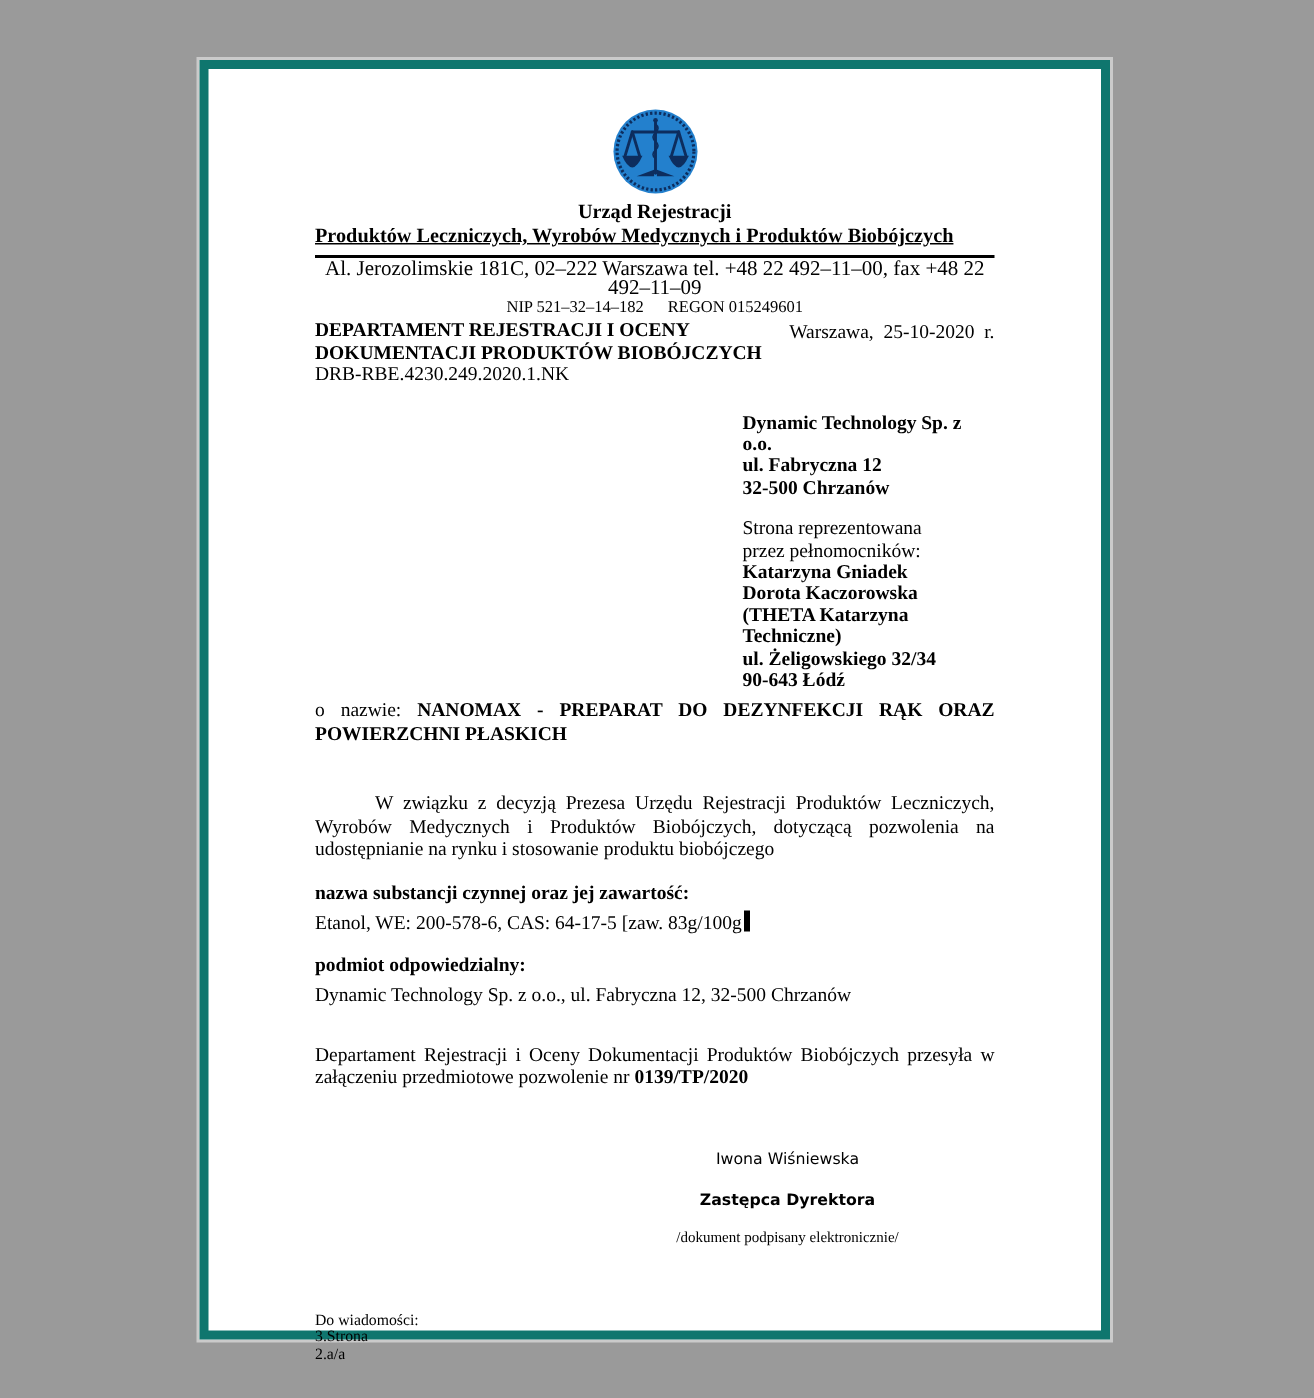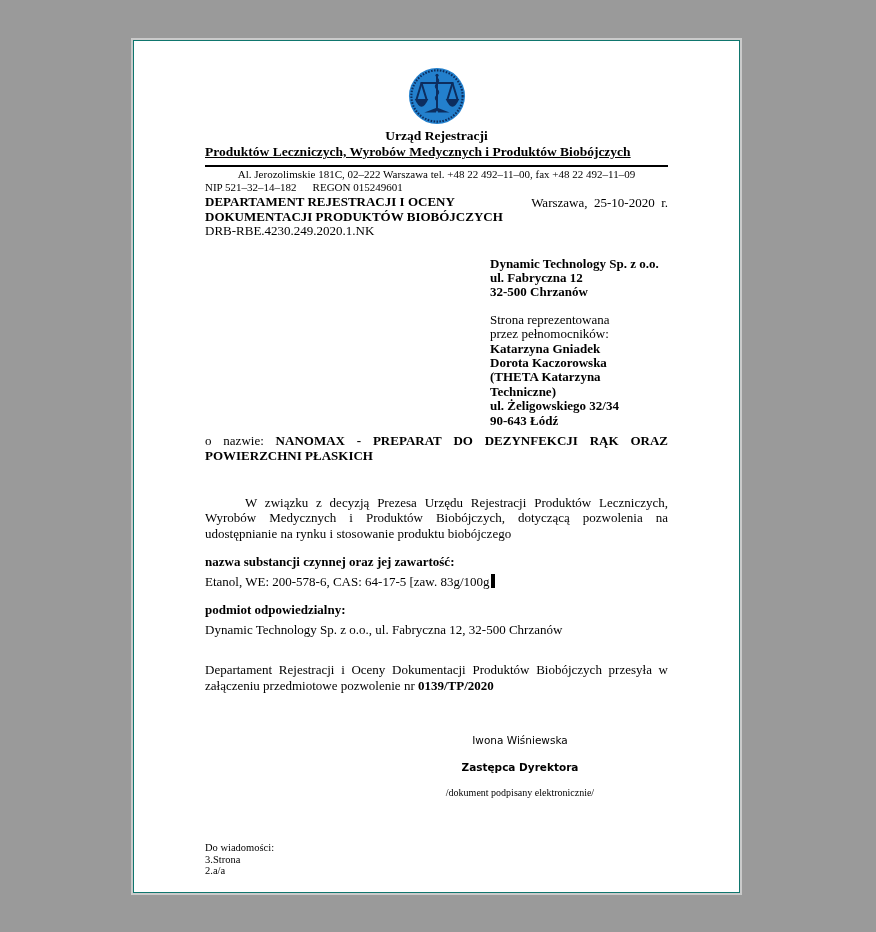--- a/index.html
+++ b/index.html
@@ -8,34 +8,34 @@
     background:#9a9a9a;
     position:relative;
     font-family:"Liberation Serif", serif;
     color:#000;
     overflow:hidden;
   }
   .paper{
     position:absolute;left:133px;top:40px;
     width:607px;height:853px;
     background:#fff;
-    border:1px solid #0f766e;
+    border:6px solid #0f766e;
     box-shadow:0 0 0 2px #cacaca;
     box-sizing:border-box;
   }
   .content{padding:0 71px;}
 
   
   .logo-wrap{margin-top:26px;text-align:center;height:58px;}
   .logo-wrap svg{display:inline-block;}
   .org-line1{margin-top:3px;text-align:center;font-weight:bold;font-size:13.5px;line-height:16px;}
   .org-line2{font-weight:bold;font-size:13.5px;line-height:16px;text-decoration:underline;}
   .header-rule{border:none;border-top:2px solid #000;margin:5px 0 1px 0;}
-  .addr-line{text-align:center;font-size:11px;line-height:13px;}
-  .nip-row{display:flex;gap:16px;font-size:11px;line-height:12px;}
+  .addr-line{text-align:center;font-size:14px;line-height:13px;}
+  .nip-row{display:flex;justify-content:center;gap:16px;font-size:11px;line-height:12px;}
 
   
   .dept-block{margin-top:2px;position:relative;}
   .dept-line{font-weight:bold;font-size:13px;line-height:14.5px;}
   .ref-number{font-size:13px;line-height:14.5px;}
   .place-date{position:absolute;right:0;top:0;font-size:13px;white-space:pre;}
 
   
   .recipient{margin-top:18px;margin-left:285px;font-size:13px;line-height:14.4px;}
   .recipient .b{font-weight:bold;}

